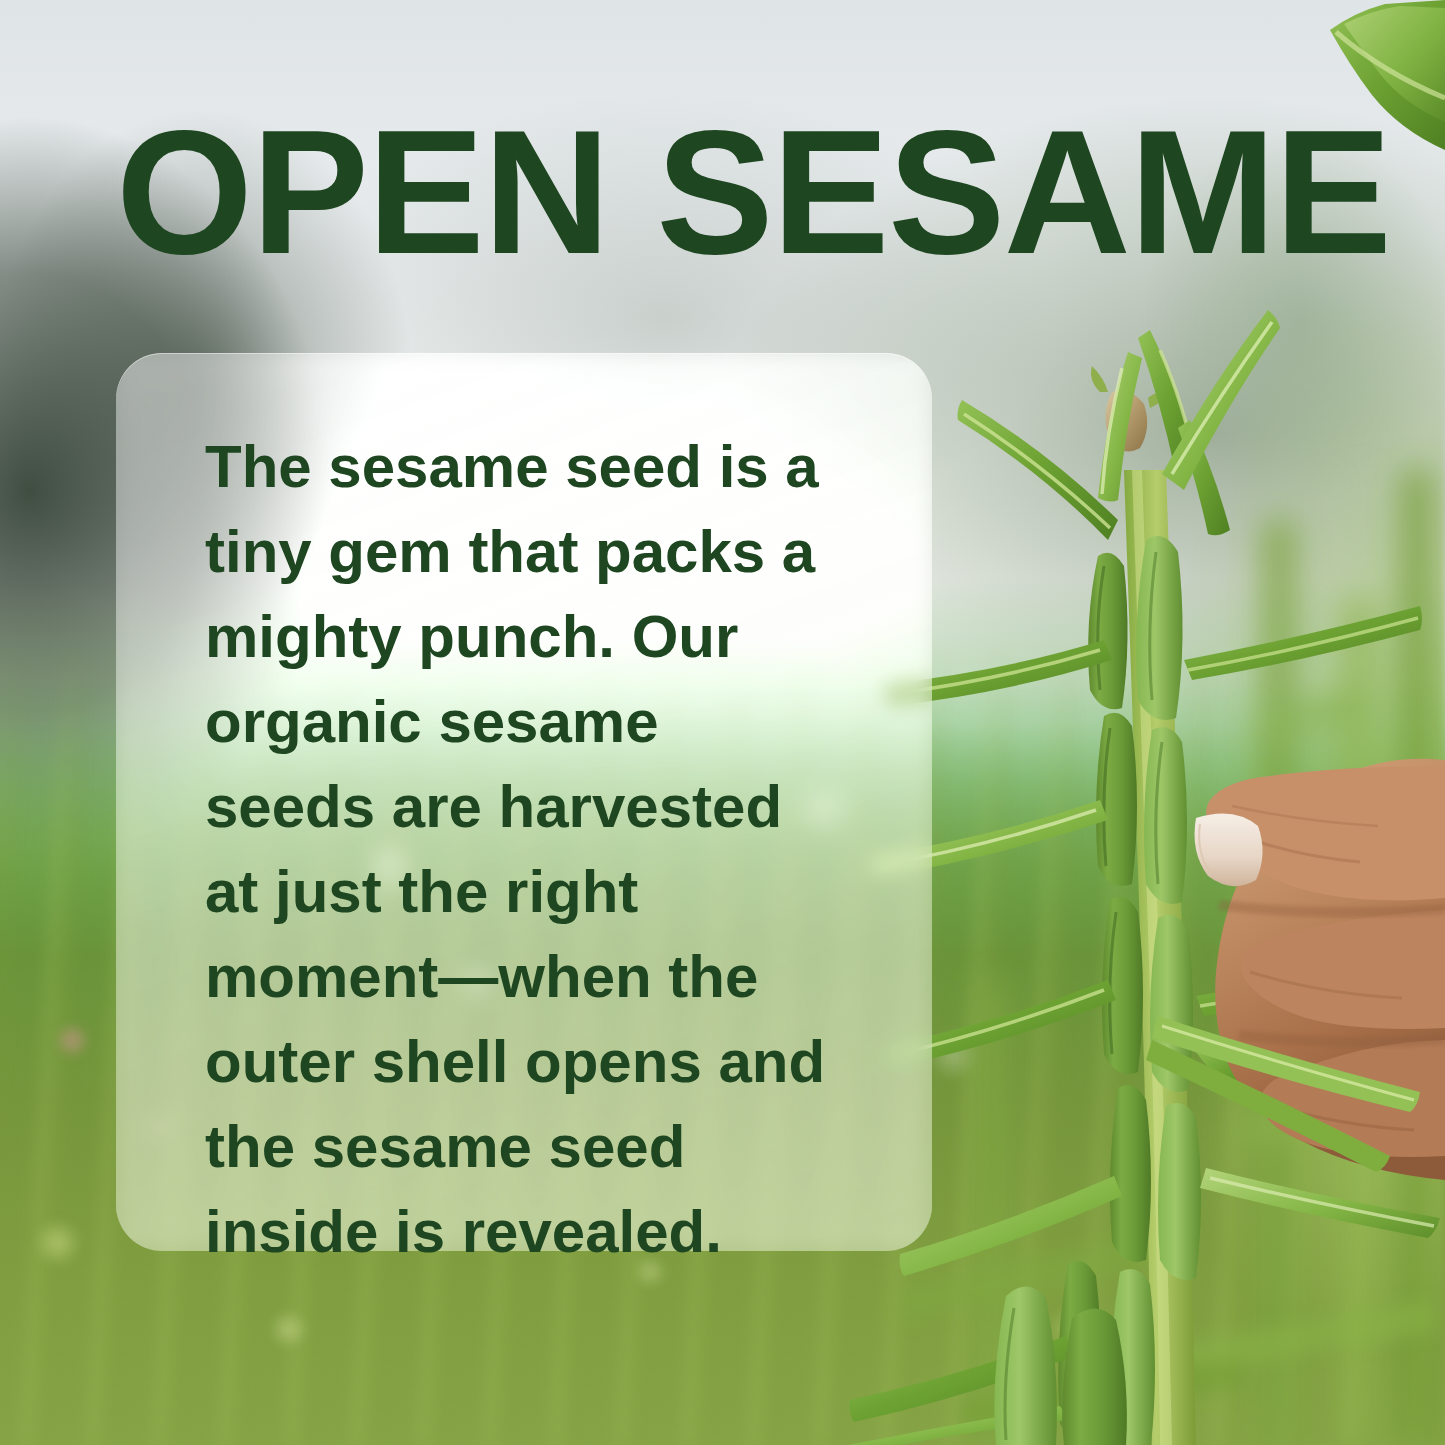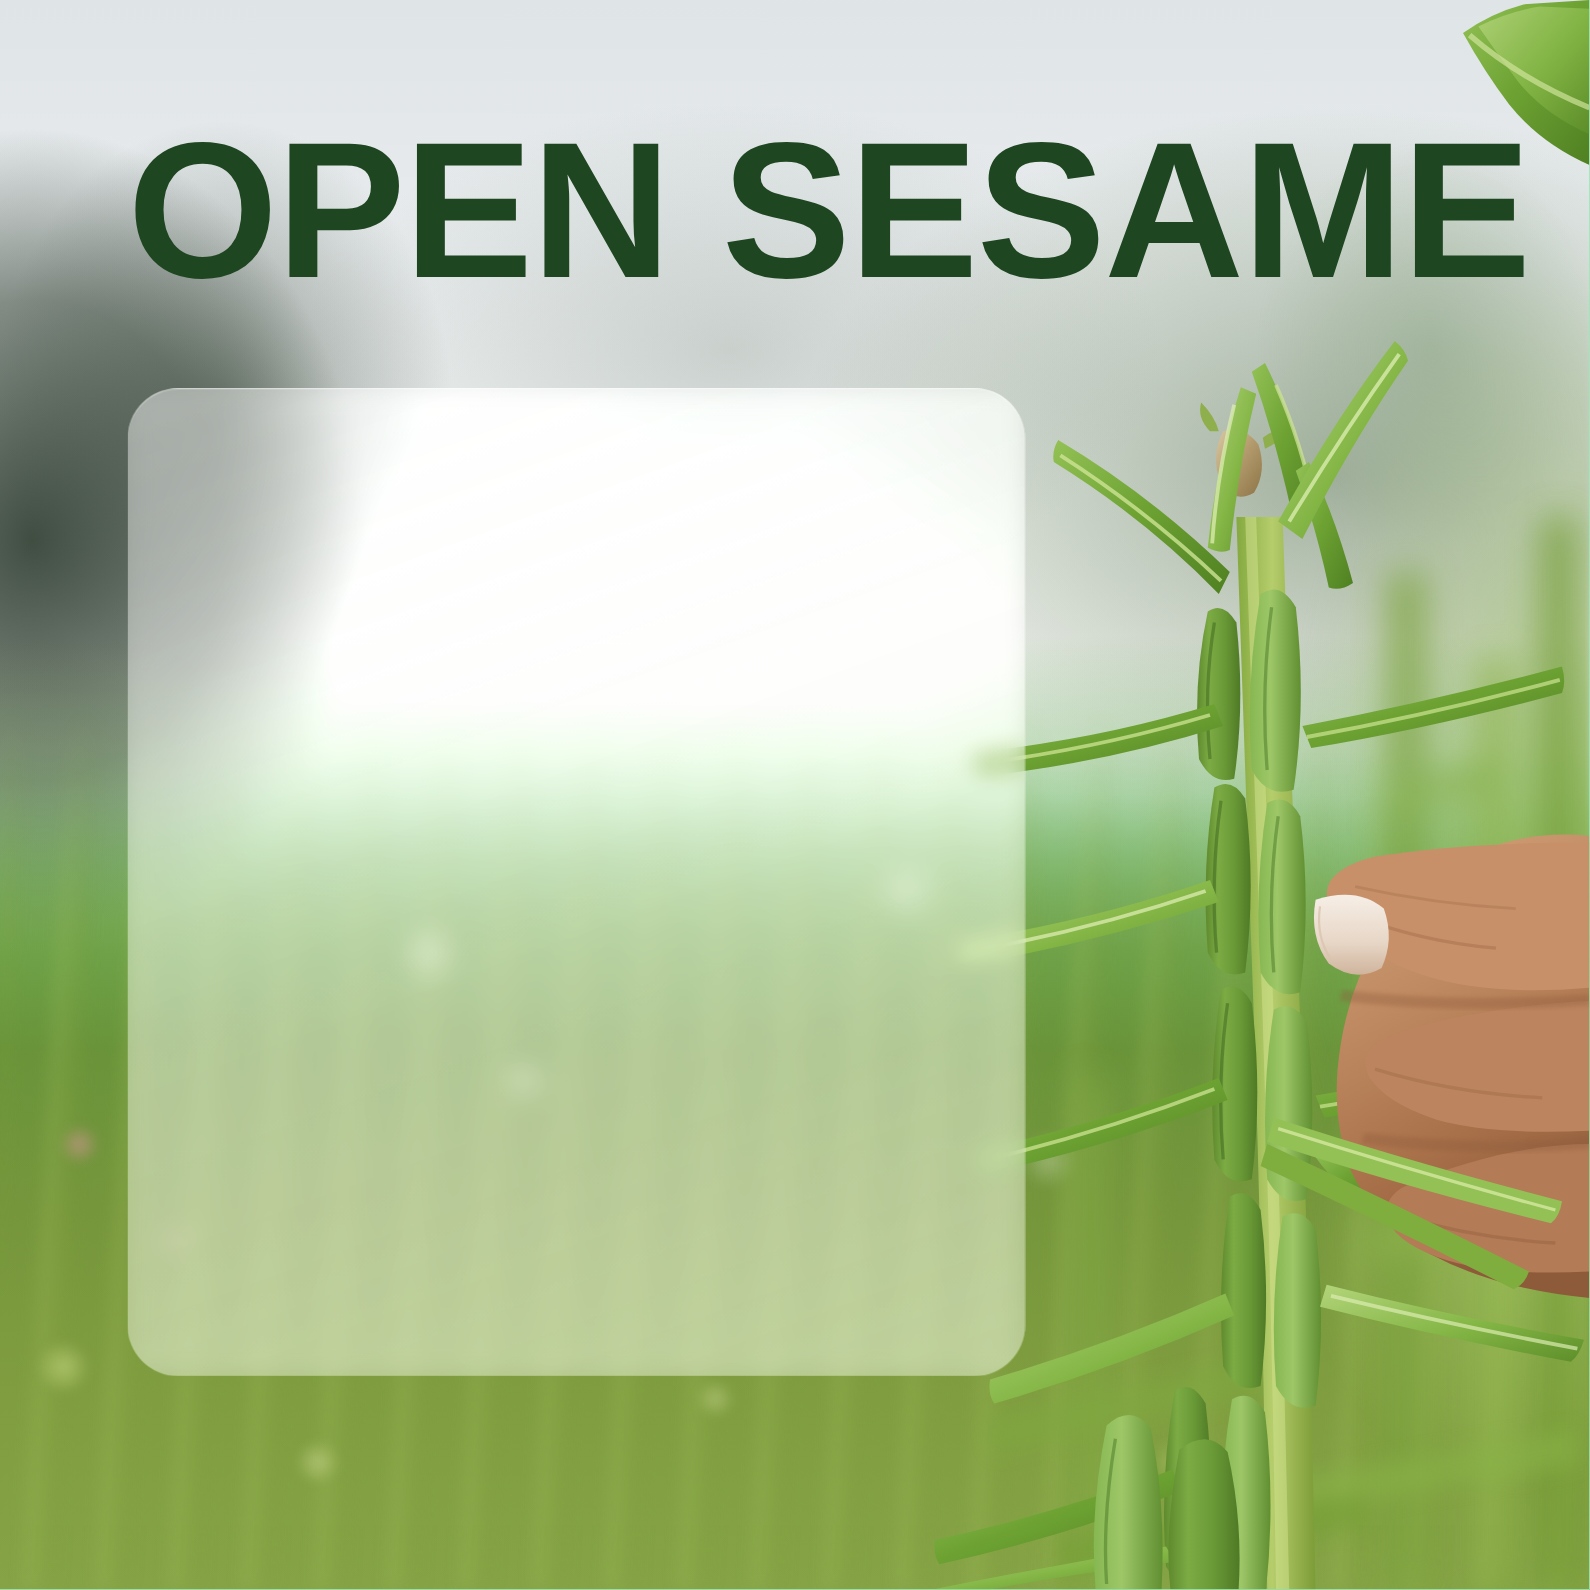--- a/index.html
+++ b/index.html
@@ -347,14 +347,17 @@
       <path d="M1006 1296 Q990 1376 996 1445 L1056 1445 Q1060 1366 1046 1298 Q1028 1276 1006 1296 Z" fill="url(#podLight)"></path>
       <path d="M1014 1308 Q1002 1380 1006 1440" stroke="#4a7726" stroke-width="3" fill="none" opacity="0.5"></path>
       <path d="M1072 1318 Q1058 1394 1064 1445 L1126 1445 Q1130 1382 1116 1320 Q1098 1298 1072 1318 Z" fill="url(#podG)"></path>
     </g>
   </svg>
 
   <div class="glass"></div>
 
   <div class="headline">OPEN SESAME</div>
 
+  <div class="body-copy">
+    <p>The sesame seed is a tiny gem that packs a mighty punch. Our organic sesame seeds are harvested at just the right moment—when the outer shell opens and the sesame seed inside is revealed.</p>
+  </div>
 
 </div>
 
 </body></html>

